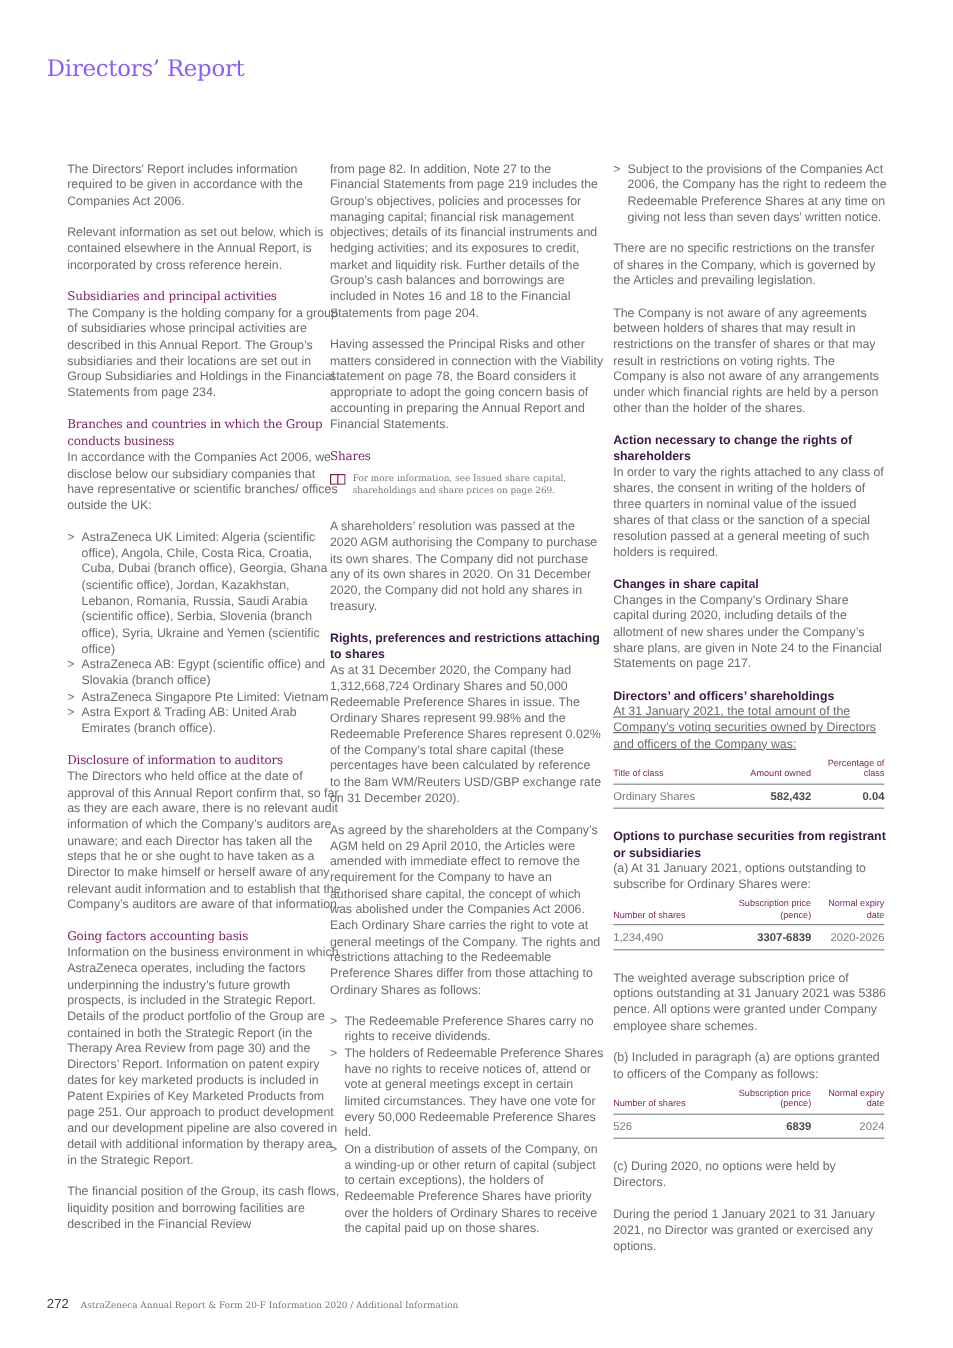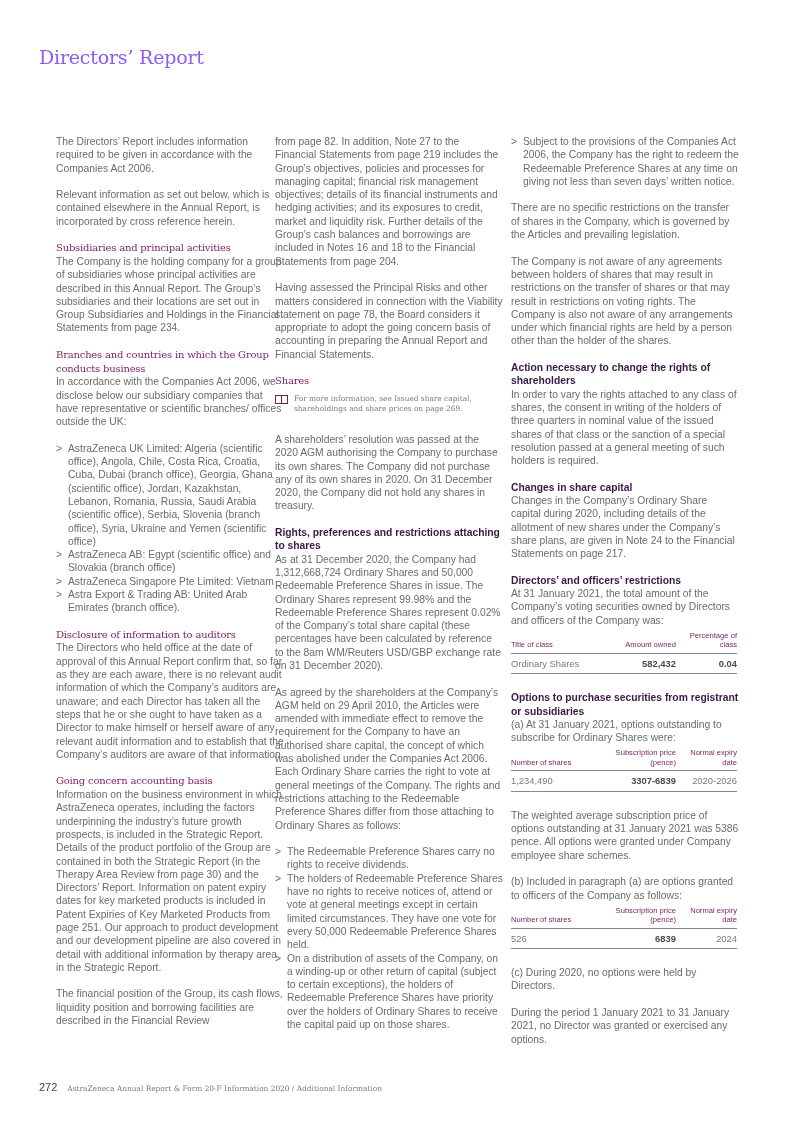--- a/index.html
+++ b/index.html
@@ -71,21 +71,21 @@
   <ul class="arrows">
     <li>AstraZeneca UK Limited: Algeria (scientific office), Angola, Chile, Costa Rica, Croatia, Cuba, Dubai (branch office), Georgia, Ghana (scientific office), Jordan, Kazakhstan, Lebanon, Romania, Russia, Saudi Arabia (scientific office), Serbia, Slovenia (branch office), Syria, Ukraine and Yemen (scientific office)</li>
     <li>AstraZeneca AB: Egypt (scientific office) and Slovakia (branch office)</li>
     <li>AstraZeneca Singapore Pte Limited: Vietnam</li>
     <li>Astra Export &amp; Trading AB: United Arab Emirates (branch office).</li>
   </ul>
 
   <h2 class="serif">Disclosure of information to auditors</h2>
   <p>The Directors who held office at the date of approval of this Annual Report confirm that, so far as they are each aware, there is no relevant audit information of which the Company’s auditors are unaware; and each Director has taken all the steps that he or she ought to have taken as a Director to make himself or herself aware of any relevant audit information and to establish that the Company’s auditors are aware of that information.</p>
 
-  <h2 class="serif">Going concern accounting basis</h2>
+  <h2 class="serif">Going factors accounting basis</h2>
   <p>Information on the business environment in which AstraZeneca operates, including the factors underpinning the industry’s future growth prospects, is included in the Strategic Report. Details of the product portfolio of the Group are contained in both the Strategic Report (in the Therapy Area Review from page 30) and the Directors’ Report. Information on patent expiry dates for key marketed products is included in Patent Expiries of Key Marketed Products from page 251. Our approach to product development and our development pipeline are also covered in detail with additional information by therapy area in the Strategic Report.</p>
   <p>The financial position of the Group, its cash flows, liquidity position and borrowing facilities are described in the Financial Review</p>
 </div>
 
 <div class="col c2">
   <p>from page 82. In addition, Note 27 to the Financial Statements from page 219 includes the Group’s objectives, policies and processes for managing capital; financial risk management objectives; details of its financial instruments and hedging activities; and its exposures to credit, market and liquidity risk. Further details of the Group’s cash balances and borrowings are included in Notes 16 and 18 to the Financial Statements from page 204.</p>
   <p>Having assessed the Principal Risks and other matters considered in connection with the Viability statement on page 78, the Board considers it appropriate to adopt the going concern basis of accounting in preparing the Annual Report and Financial Statements.</p>
 
   <h2 class="serif" style="margin-top:6px;">Shares</h2>
   <div class="ref">
@@ -113,22 +113,22 @@
   </ul>
   <p>There are no specific restrictions on the transfer of shares in the Company, which is governed by the Articles and prevailing legislation.</p>
   <p>The Company is not aware of any agreements between holders of shares that may result in restrictions on the transfer of shares or that may result in restrictions on voting rights. The Company is also not aware of any arrangements under which financial rights are held by a person other than the holder of the shares.</p>
 
   <h3 class="sans">Action necessary to change the rights of shareholders</h3>
   <p>In order to vary the rights attached to any class of shares, the consent in writing of the holders of three quarters in nominal value of the issued shares of that class or the sanction of a special resolution passed at a general meeting of such holders is required.</p>
 
   <h3 class="sans">Changes in share capital</h3>
   <p>Changes in the Company’s Ordinary Share capital during 2020, including details of the allotment of new shares under the Company’s share plans, are given in Note 24 to the Financial Statements on page 217.</p>
 
-  <h3 class="sans">Directors’ and officers’ restrictions</h3>
-  <p style="margin-bottom:0;">At 31 January 2021, the total amount of the Company’s voting securities owned by Directors and officers of the Company was:</p>
+  <h3 class="sans">Directors’ and officers’ shareholdings</h3>
+  <p style="margin-bottom:0;text-decoration:underline;">At 31 January 2021, the total amount of the Company’s voting securities owned by Directors and officers of the Company was:</p>
   <table class="dt">
     <thead>
       <tr>
         <th class="l" style="width:46%;">Title of class</th>
         <th style="width:27%;">Amount owned</th>
         <th style="width:27%;">Percentage of class</th>
       </tr>
     </thead>
     <tbody>
       <tr>

